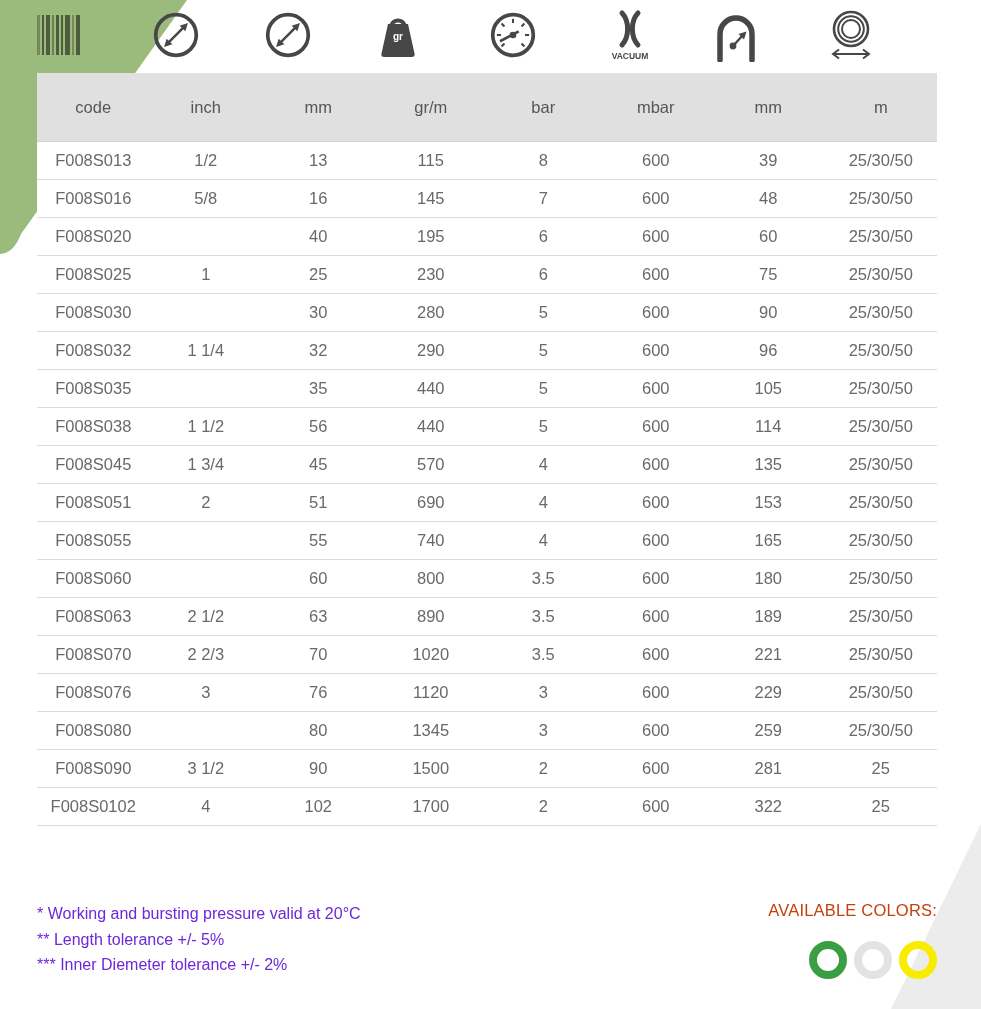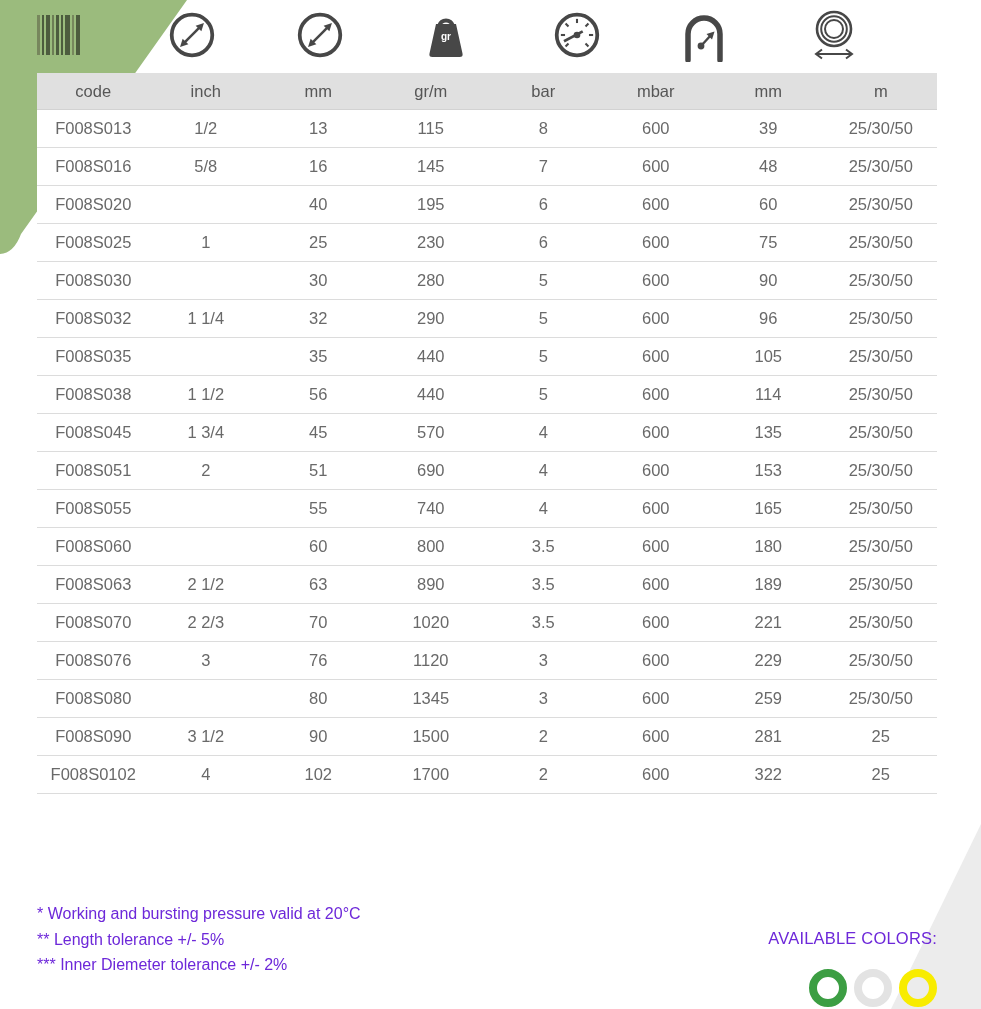--- a/index.html
+++ b/index.html
@@ -20,37 +20,37 @@
   .icon-cell { flex:1 1 0; display:flex; align-items:center; justify-content:flex-start; }
   .icon-cell svg { display:block; }
 
   
   .spec-table {
     position:absolute; left:37px; top:73px; width:900px; z-index:1;
     border-collapse:collapse; table-layout:fixed;
   }
   .spec-table th {
     background:#e0e0e0; height:36px; border-bottom:1px solid #d2d2d2;
-    font-weight:400; font-size:16.5px; color:#565656; text-align:center; padding:0;
+    font-weight:400; font-size:16.5px; color:#565656; text-align:center; padding:16px;
   }
   .spec-table td {
     background:#ffffff; height:37px; border-bottom:1px solid #dcdcdc;
     font-size:16.5px; color:#696969; text-align:center; padding:0;
     white-space:nowrap;
   }
 
   
   .footnotes {
     position:absolute; left:37px; top:901px; z-index:1;
     font-size:16px; color:#6d28d9; line-height:25.5px;
   }
 
   
   .colors-block { position:absolute; right:44px; top:901px; z-index:1; text-align:right; }
-  .colors-label { font-size:16.5px; color:#6d28d9; letter-spacing:0.2px;margin-top:28px; }
+  .colors-label { font-size:16.5px; color:#c2410c; letter-spacing:0.2px; }
   .swatches { display:flex; gap:7px; justify-content:flex-end; margin-top:21px; }
   .swatch {
     width:38px; height:38px; border-radius:50%;
     border:8px solid #ccc; box-sizing:border-box; background:transparent;
   }
 </style>
 </head>
 <body>
 
 <svg id="green-corner" class="bg-shape" width="190" height="256" viewBox="0 0 190 256">
@@ -106,20 +106,27 @@
         <line x1="25" y1="9.5" x2="25" y2="13.5"></line>
         <line x1="36" y1="14" x2="33.2" y2="16.8"></line>
         <line x1="40.5" y1="25" x2="36.5" y2="25"></line>
         <line x1="36" y1="36" x2="33.2" y2="33.2"></line>
         <line x1="14" y1="36" x2="16.8" y2="33.2"></line>
         <line x1="9.5" y1="25" x2="13.5" y2="25"></line>
         <line x1="14" y1="14" x2="16.8" y2="16.8"></line>
       </g>
       <line x1="30.5" y1="21.5" x2="12.5" y2="31" stroke="#474747" stroke-width="2.6"></line>
       <circle cx="25" cy="25" r="3.2" fill="#474747"></circle>
+    </svg>
+  </div>
+  <div class="icon-cell">
+    <svg width="60" height="56" viewBox="0 0 60 56">
+      <path d="M22,6 C29.5,14 29.5,30 22,38" fill="none" stroke="#474747" stroke-width="5" stroke-linecap="round"></path>
+      <path d="M38,6 C30.5,14 30.5,30 38,38" fill="none" stroke="#474747" stroke-width="5" stroke-linecap="round"></path>
+      <text x="30" y="52" text-anchor="middle" font-size="8.5" font-weight="bold" fill="#474747" font-family="Liberation Sans, DejaVu Sans, sans-serif">VACUUM</text>
     </svg>
   </div>
   <div class="icon-cell">
     <svg width="48" height="54" viewBox="0 0 48 54">
       <path d="M8,52 L8,26 A16,16 0 0 1 40,26 L40,52" fill="none" stroke="#474747" stroke-width="5.5" stroke-linecap="round"></path>
       <line x1="21" y1="38" x2="31" y2="27" stroke="#474747" stroke-width="2.4"></line>
       <polygon points="34.5,23.5 26.5,26 32,31.5" fill="#474747"></polygon>
       <circle cx="21" cy="38" r="3.4" fill="#474747"></circle>
     </svg>
   </div>

